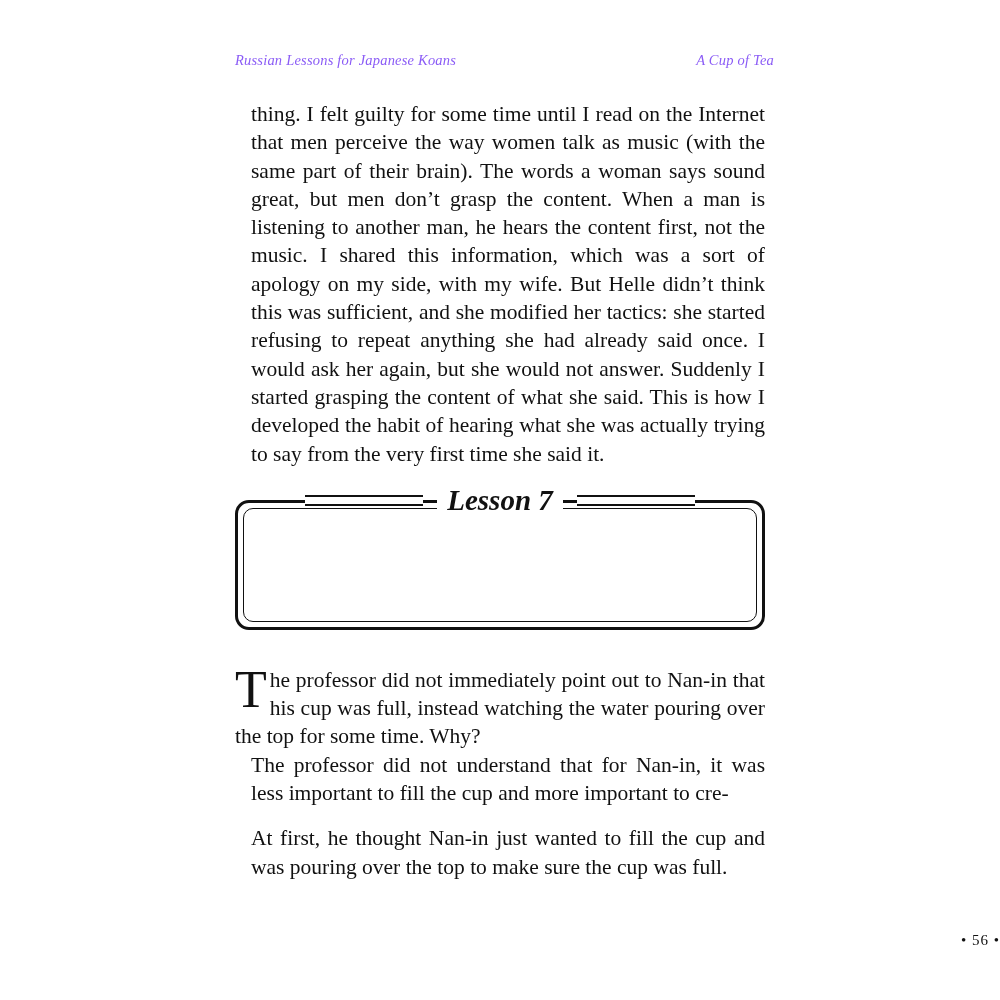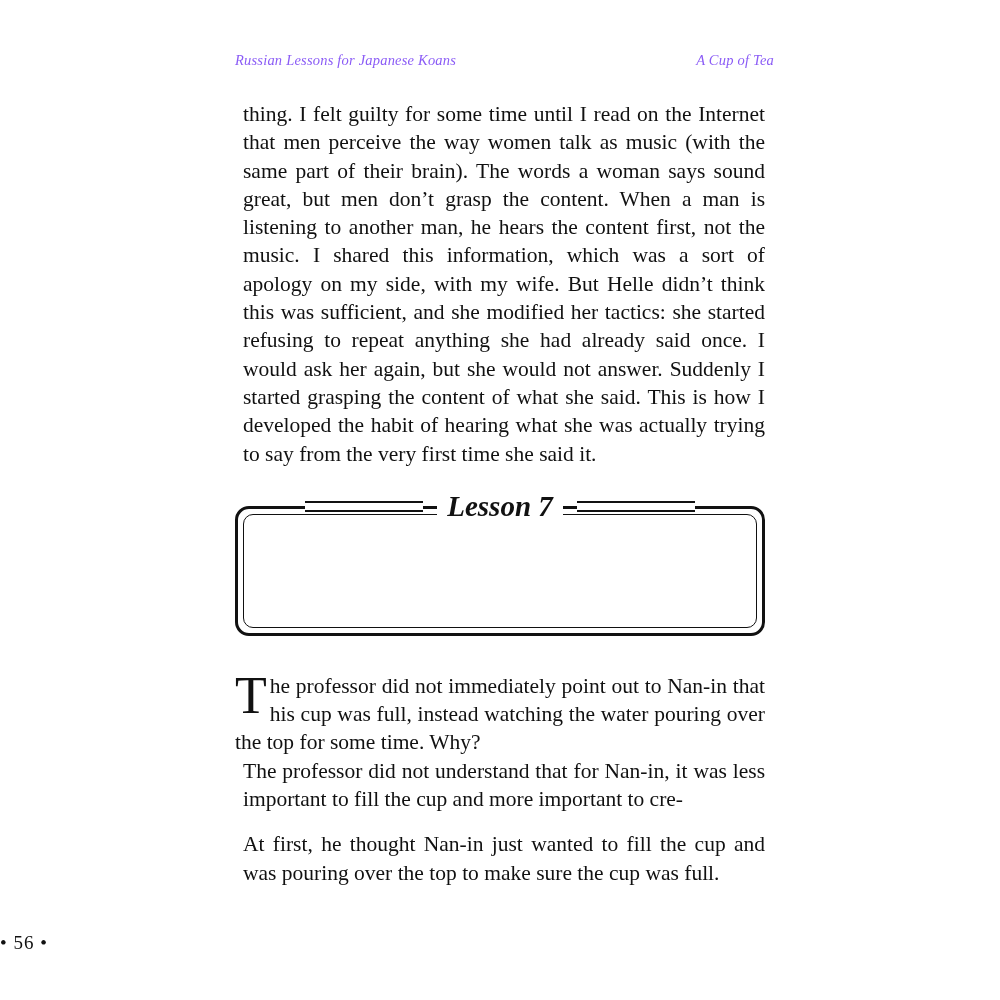--- a/index.html
+++ b/index.html
@@ -37,37 +37,37 @@
 
   
   .column {
     position: absolute;
     left: 235px;
     top: 100px;
     width: 530px;
   }
 
   p.body-text {
-    margin: 0 0 0 8px;
+    margin: 0 0 0 16px;
     font-size: 21.5px;
     line-height: 28.3px;
     text-align: justify;
     text-justify: inter-word;
     hyphens: manual;
     color: #111111;
   }
 
   p.body-text + p.body-text {
     margin-top: 17px;
   }
 
   
   .lesson-block {
     position: relative;
-    margin-top: 18px;
+    margin-top: 12px;
     margin-bottom: 34px;
     width: 634px;
     height: 152px;
   }
   .lesson-outer {
     position: absolute;
     left: 0;
     top: 20px;
     width: 530px;
     height: 130px;
@@ -143,22 +143,22 @@
     padding-top: 2px;
     font-family: "Liberation Serif", serif;
   }
 
   
   .folio {
     position: absolute;
     left: 0;
     right: 0;
     top: 932px;
-    text-align: left;
-    font-size: 19px;
+    text-align: right;
+    font-size: 15px;
     letter-spacing: 1px;
   }
 </style>
 </head>
 <body>
 
 <div class="page">
 
   <div class="running-head left">Russian Lessons for Japanese Koans</div>
 

